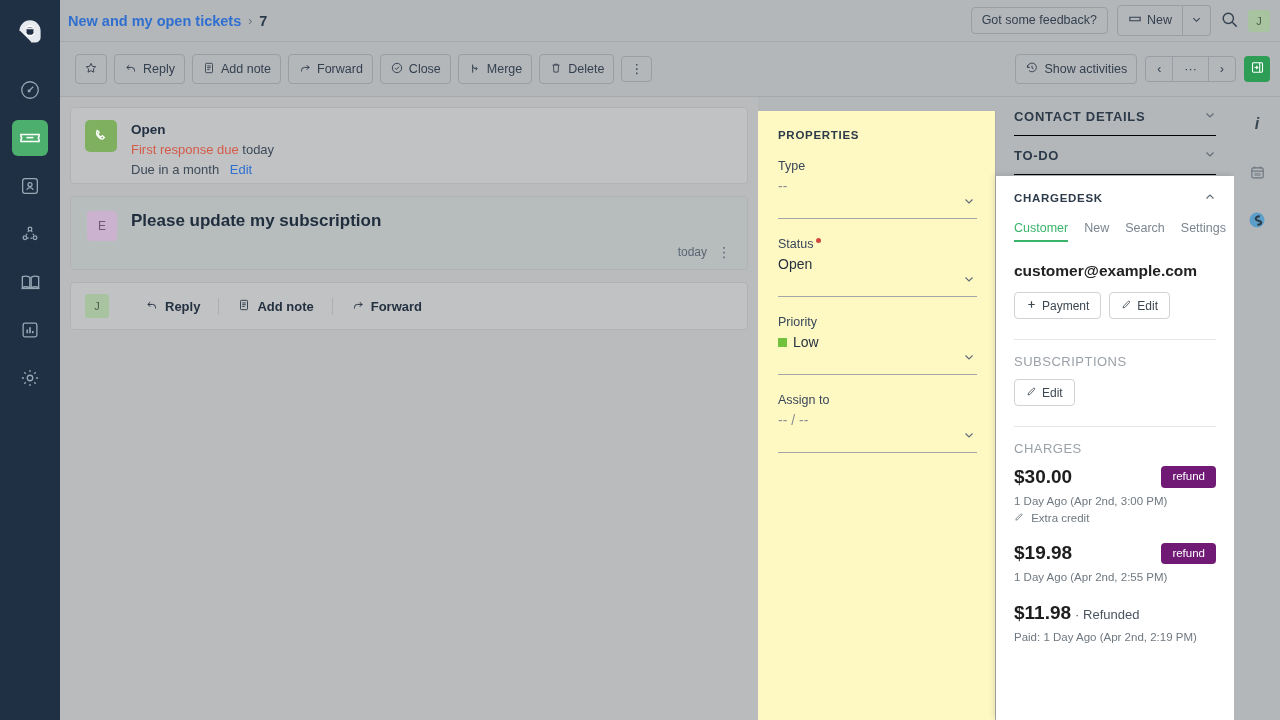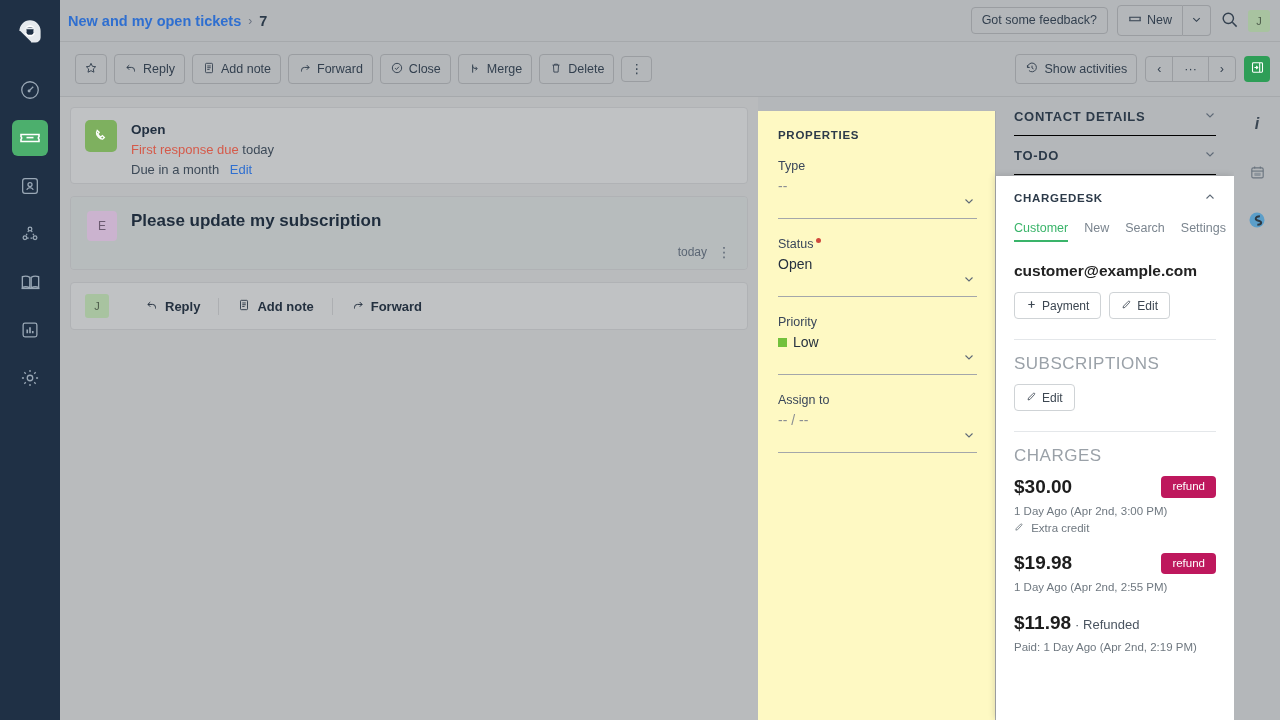--- a/index.html
+++ b/index.html
@@ -180,34 +180,34 @@
   .cd-tab { color: #7b858f; padding-bottom: 5px; }
   .cd-tab.active { color: #3ab46a; border-bottom: 2px solid #3ab46a; }
   .cd-email { font-size: 15.5px; font-weight: bold; color: #222; margin-top: 20px; }
   .cd-btnrow { display: flex; gap: 8px; margin-top: 12px; }
   .cd-btn {
     border: 1px solid #cfd3d6; background: #fff; border-radius: 4px; font-size: 12px;
     color: #3d4752; padding: 6px 11px; display: flex; align-items: center; gap: 5px; line-height: 1;
     font-family: "Liberation Sans", sans-serif;
   }
   .cd-sec-title {
-    font-size: 17px; color: #9aa1a8; letter-spacing: 0.5px; margin-top: 20px;
+    font-size: 13px; color: #9aa1a8; letter-spacing: 0.5px; margin-top: 20px;
     padding-top: 14px; border-top: 1px solid #e4e7ea;
   }
   .cd-item { margin-top: 10px; }
   .cd-item-top { display: flex; align-items: center; justify-content: space-between; }
   .cd-amount { font-size: 19px; font-weight: bold; color: #1d1d1d; }
   .cd-amount .mult { font-size: 13px; font-weight: normal; color: #555; margin: 0 3px; }
   .cd-refstate { font-size: 13px; color: #4a5460; font-weight: normal; margin-left: 4px; }
   .tag-btn {
     border: none; border-radius: 4px; font-size: 11.5px; color: #fff; padding: 5px 11px;
     line-height: 1; font-family: "Liberation Sans", sans-serif;
   }
   .tag-cancel { background: #4d4d4d; }
-  .tag-refund { background: #be185d; }
+  .tag-refund { background: #701a75; }
   .cd-sub { font-size: 11.5px; color: #6f7880; margin-top: 5px; line-height: 1.45; }
   .cd-sub .cart { margin-right: 4px; }
   .cd-editrow { margin-top: 9px; }
 
   
   .rail {
     position: absolute; left: 1234px; top: 97px; width: 46px; height: 623px;
     background: #b4b7ba; display: flex; flex-direction: column; align-items: center;
     padding-top: 14px; gap: 22px;
   }

